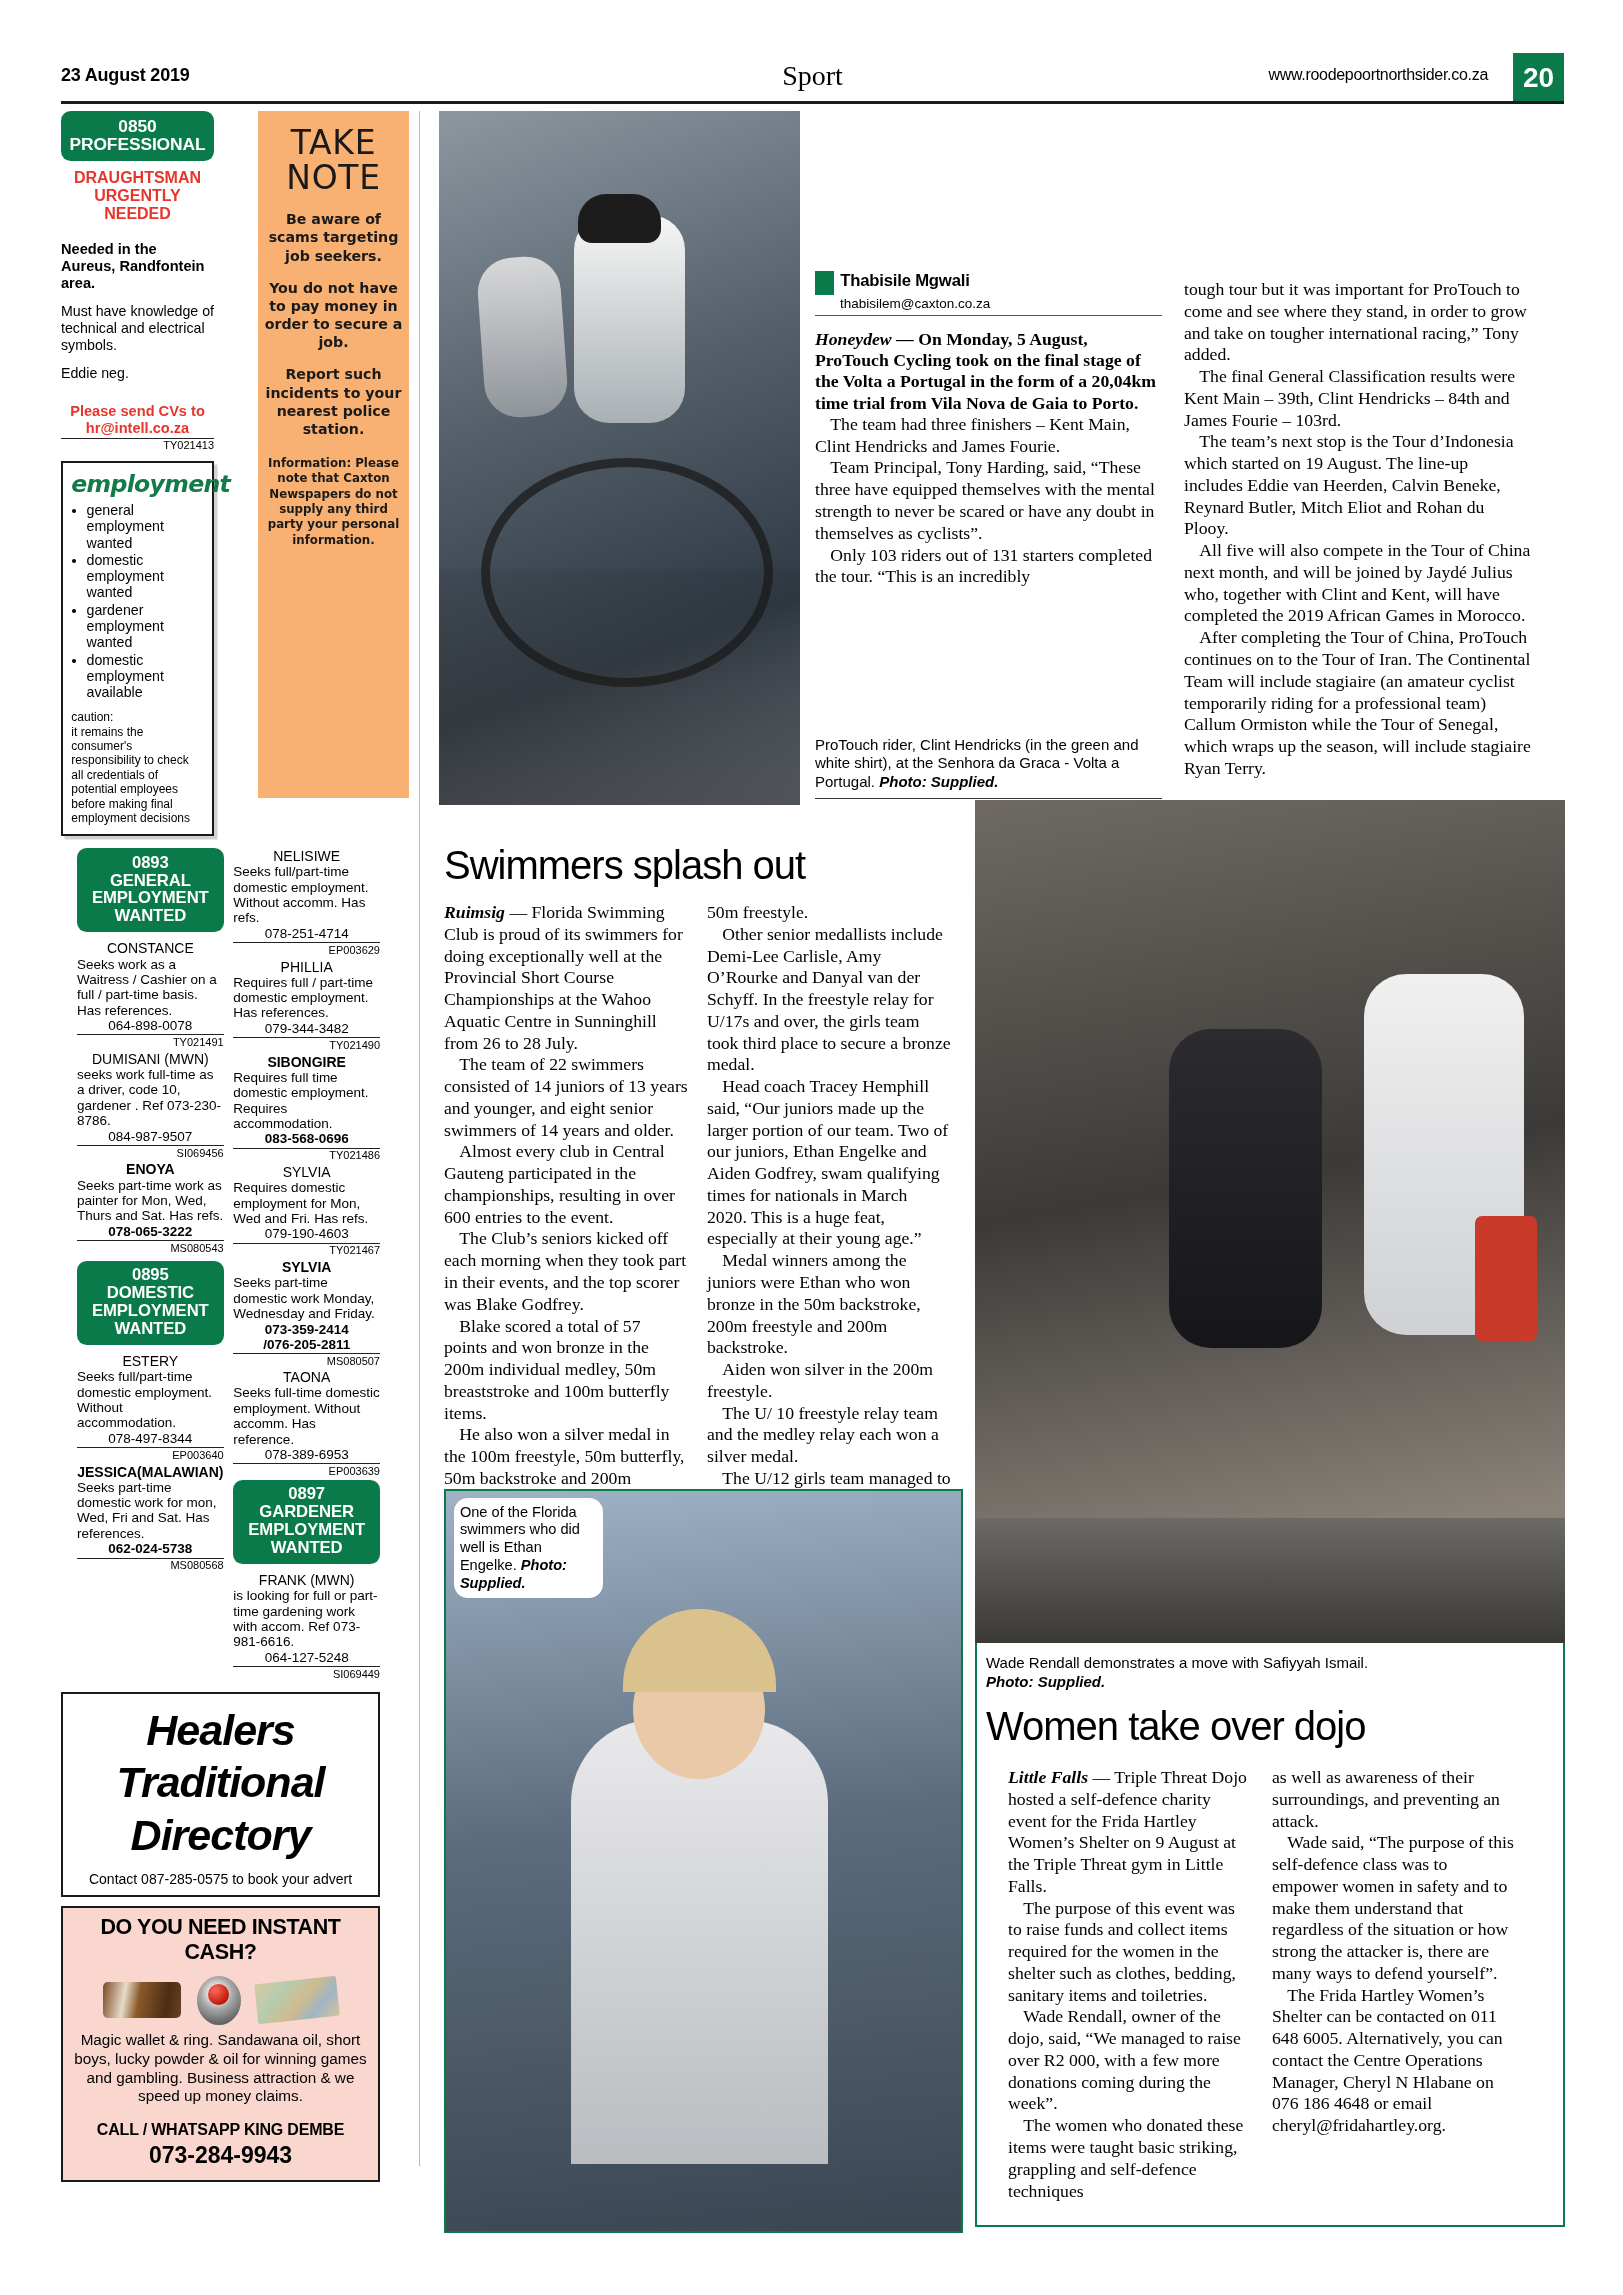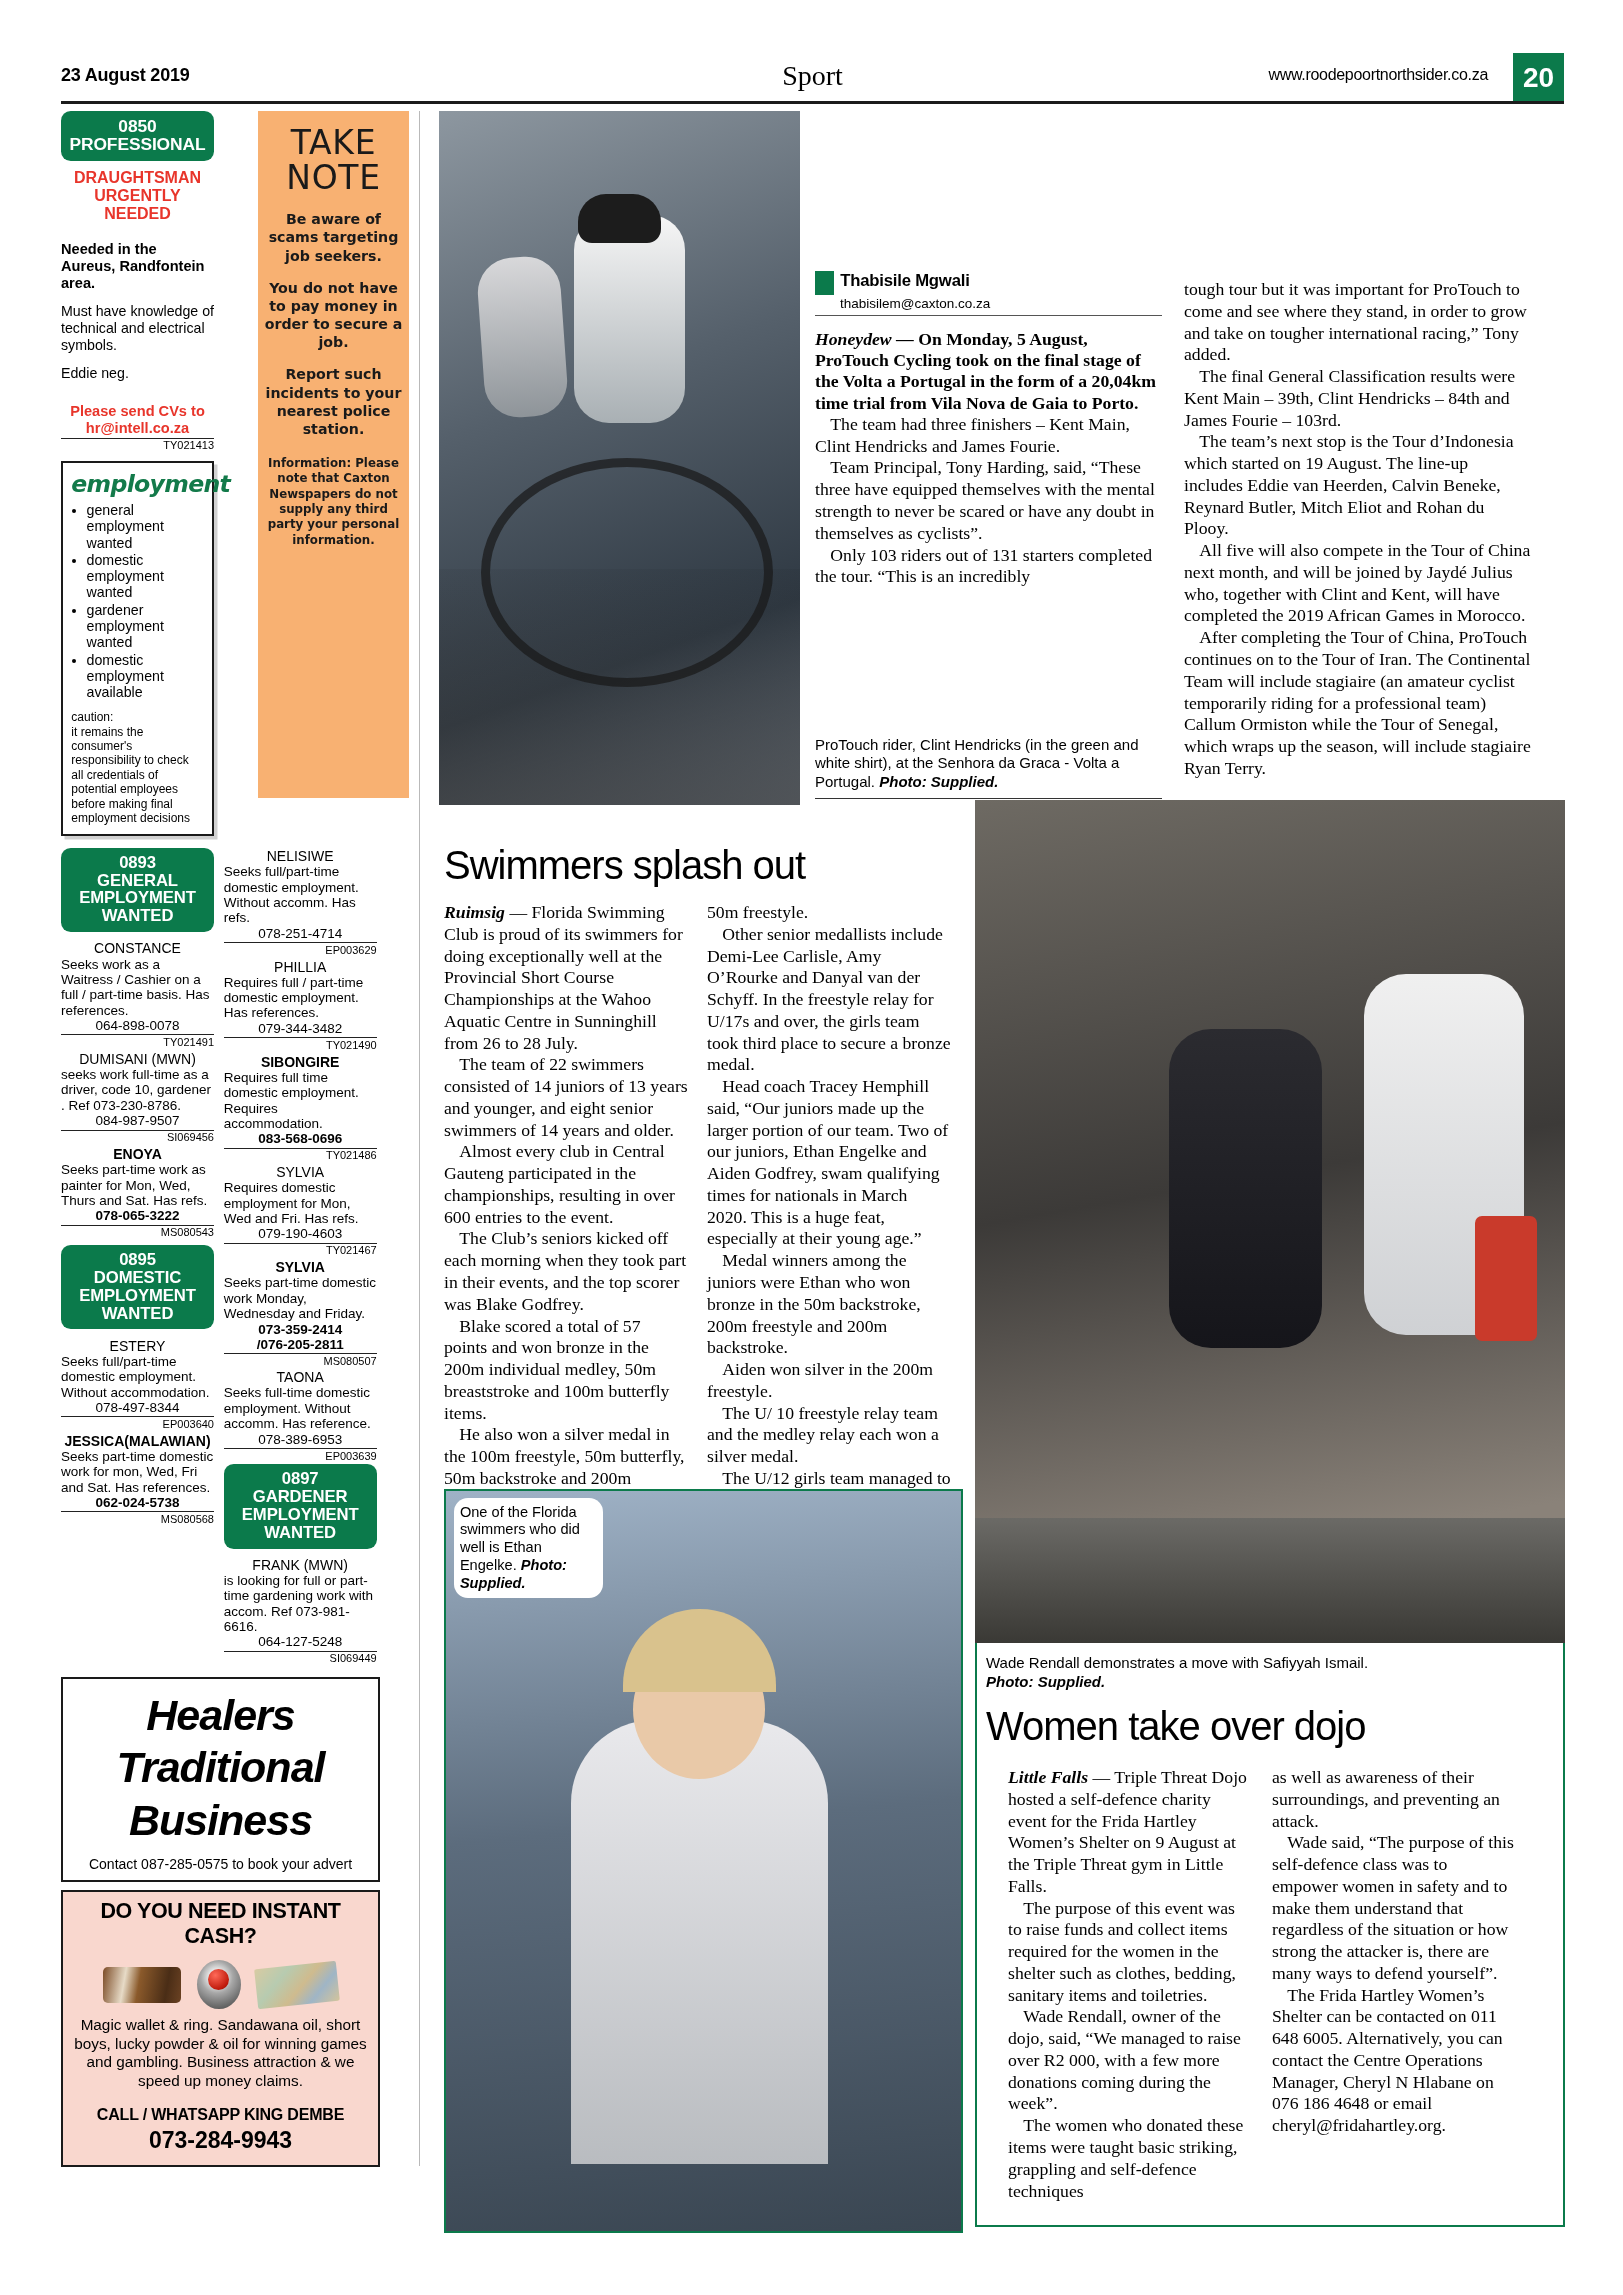--- a/index.html
+++ b/index.html
@@ -63,21 +63,21 @@
     box-shadow:3.5px 3.5px 0 rgba(0,0,0,.18);
   }
   .employment-logo {
     text-align:center; color:#137a4a; font-size:23.6px; font-weight:bold;
     font-style:italic; letter-spacing:-0.7px; font-family:"DejaVu Sans", sans-serif;
   }
   .employment-box ul { margin:4.2px 0 0 0; padding-left:15.3px; }
   .employment-box li { font-size:14.2px; line-height:1.14; margin-bottom:1.4px; }
   .caution { font-size:12px; line-height:1.2; margin-top:9.7px; }
 
-  .cl-grid { display:flex; gap:9.7px; }
+  .cl-grid { display:flex; gap:9.7px;margin-left:16px; }
   .cl-sub { width:153px; }
   .cl-ad { margin-bottom:2.8px; }
   .cl-name { text-align:center; font-size:14px; line-height:1.15; }
   .cl-name.b { font-weight:bold; }
   .cl-text { font-size:13.5px; line-height:1.14; }
   .cl-phone { text-align:center; font-size:13.5px; }
   .cl-phone.b { font-weight:bold; }
   .cl-ref { font-size:11px; text-align:right; border-top:1px solid #222; margin-top:1.4px; padding-top:0.7px;}
 
   .healers {
@@ -301,21 +301,21 @@
           <div class="cl-text">is looking for full or part-time gardening work with accom. Ref 073-981-6616.</div>
           <div class="cl-phone">064-127-5248</div>
           <div class="cl-ref">SI069449</div>
         </div>
       </div>
     </div>
 
     <div class="healers" style="margin-top:9.7px;">
       <div class="h">Healers</div>
       <div class="h">Traditional</div>
-      <div class="h">Business</div>
+      <div class="h">Directory</div>
       <div class="contact">Contact 087-285-0575 to book your advert</div>
     </div>
 
     <div class="cashad">
       <div class="h">DO YOU NEED INSTANT CASH?</div>
       <div class="imgs">
         <div class="wallet"></div>
         <div class="ring"></div>
         <div class="notes"></div>
       </div>

